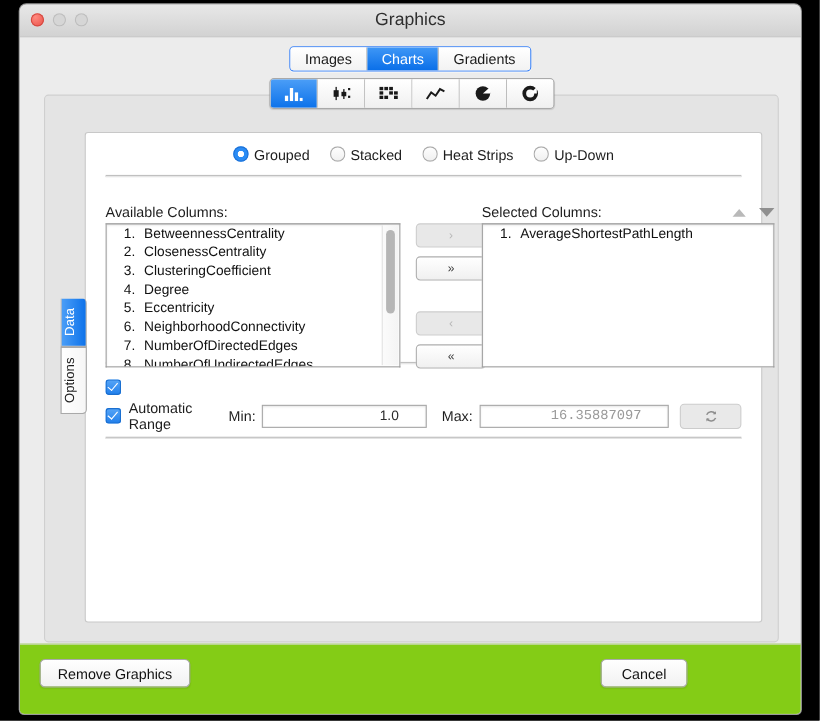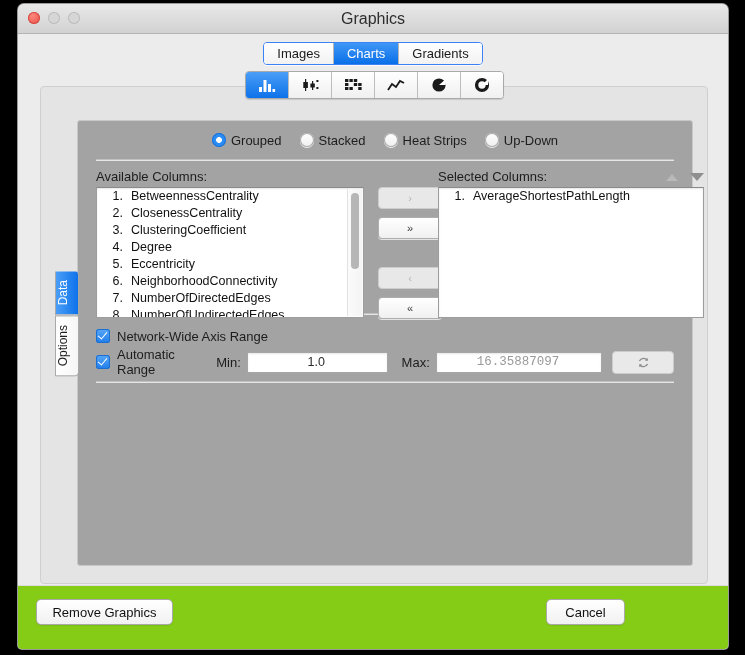--- a/index.html
+++ b/index.html
@@ -130,21 +130,21 @@
   }
   .icon-btn svg { display: block; }
 
   
   #inner-panel {
     position: absolute;
     left: 36px;
     top: 33px;
     width: 614px;
     height: 444px;
-    background: #a3a3a3;
+    background: #ffffff;
     border: 1px solid #c8c8c8;
     border-radius: 3px;
   }
 
   
   #radio-row {
     display: flex;
     align-items: center;
     justify-content: center;
     gap: 18px;
@@ -169,20 +169,21 @@
     background: #c0c0c0;
     border-bottom: 1px solid #e6e6e6;
     margin: 0 18px;
   }
 
   
   #cols-area {
     position: relative;
     height: 152px;
     padding: 0 32px;
+    margin-top: 16px;
   }
   .col-label {
     font-size: 13px;
     color: #1d1d1d;
     height: 20px;
     line-height: 20px;
   }
   #avail-block {
     position: absolute;
     left: 18px;
@@ -304,22 +305,22 @@
     transform: rotate(40deg);
   }
   .fld-label { margin: 0 6px 0 14px; font-size: 13px; color: #1d1d1d; }
   .textfield {
     height: 19px;
     border: 1px solid #a6a6a6;
     background: #ffffff;
     box-shadow: inset 0 1px 2px rgba(0,0,0,0.10);
     font-size: 12.5px;
     line-height: 19px;
-    text-align: center;
-    padding-right: 2px;
+    text-align: right;
+    padding-right: 24px;
     cursor: text;
   }
   #min-field { width: 160px; color: #2b2b2b; }
   #max-field { width: 190px; color: #9a9a9a; font-family: Liberation Mono, monospace; }
   #refresh-btn {
     width: 70px; height: 21px;
     margin-left: 10px;
     border: 1px solid #cccccc;
     border-radius: 4px;
     background: #e9e9e9;
@@ -559,21 +560,20 @@
           </div>
         </div>
 
       </div>
 
       <div class="sep"></div>
 
       <div id="range-area">
         <div class="check-row">
           <span class="cbox"></span>
-          <span>Network-Wide Axis Range</span>
         </div>
         <div class="check-row">
           <span class="cbox"></span>
           <span>Automatic Range</span>
           <span class="fld-label">Min:</span>
           <span class="textfield" id="min-field">1.0</span>
           <span class="fld-label">Max:</span>
           <span class="textfield" id="max-field">16.35887097</span>
           <span id="refresh-btn">
             <svg width="13" height="13" viewBox="0 0 14 14">

